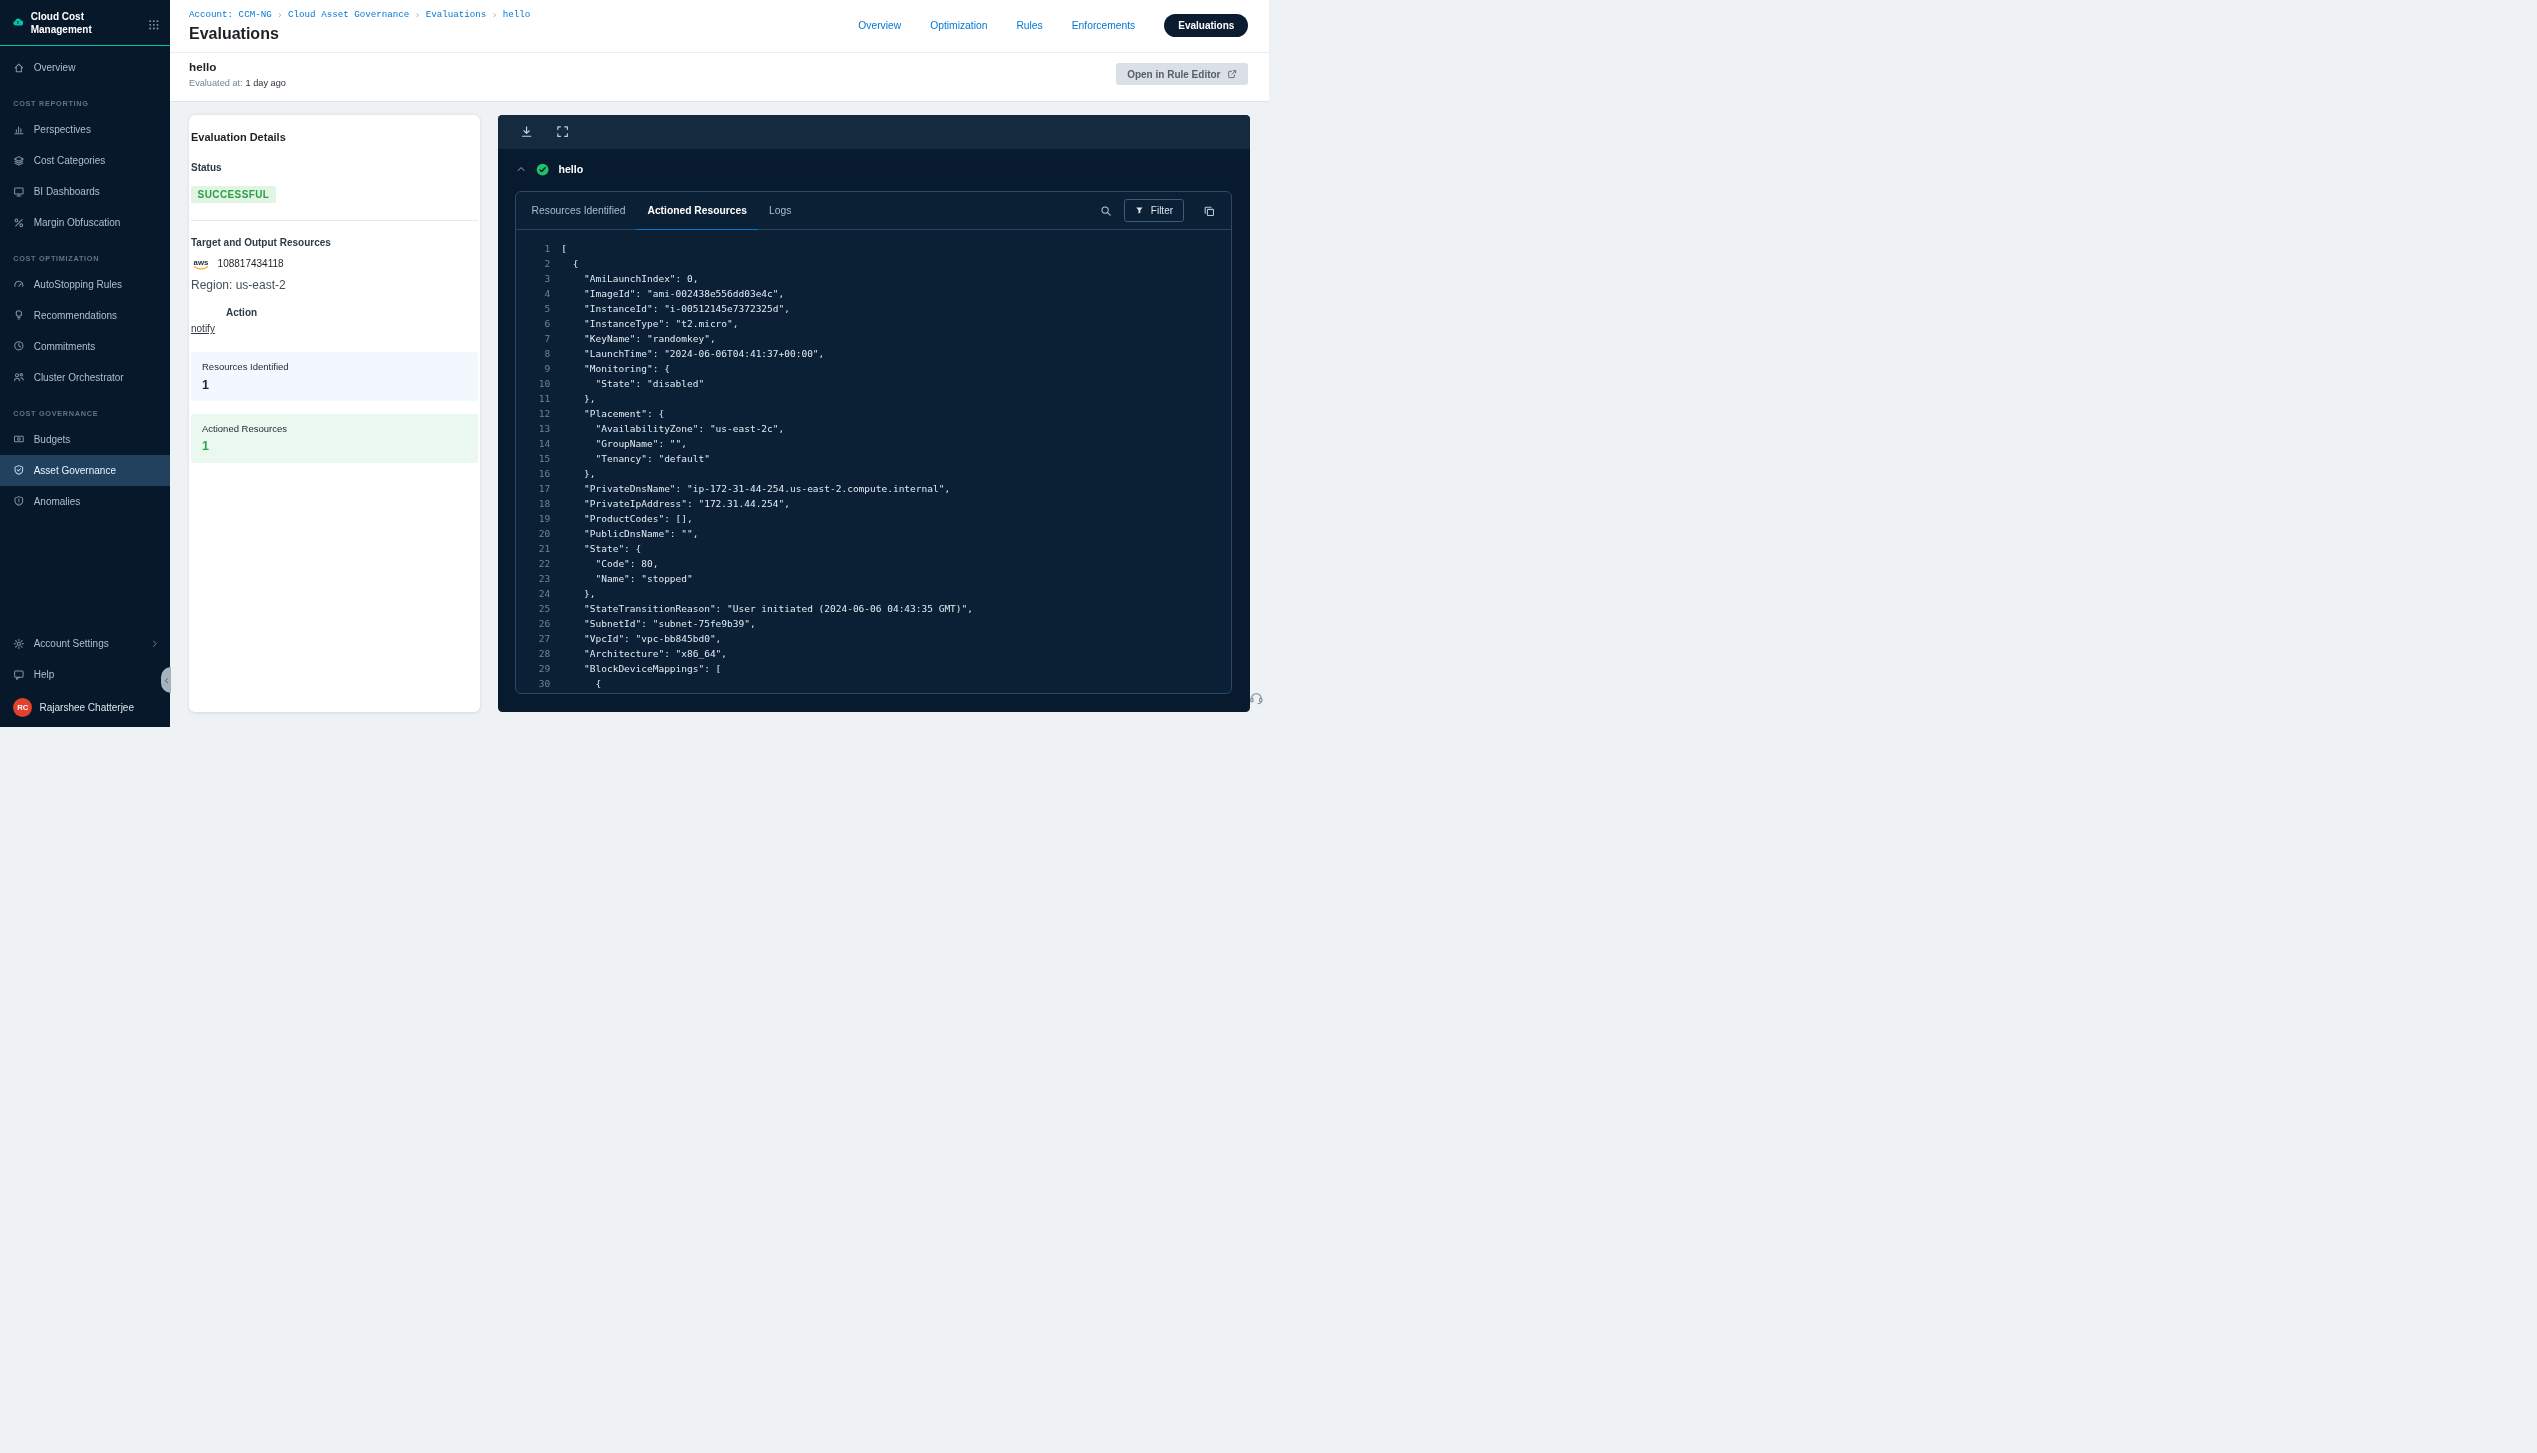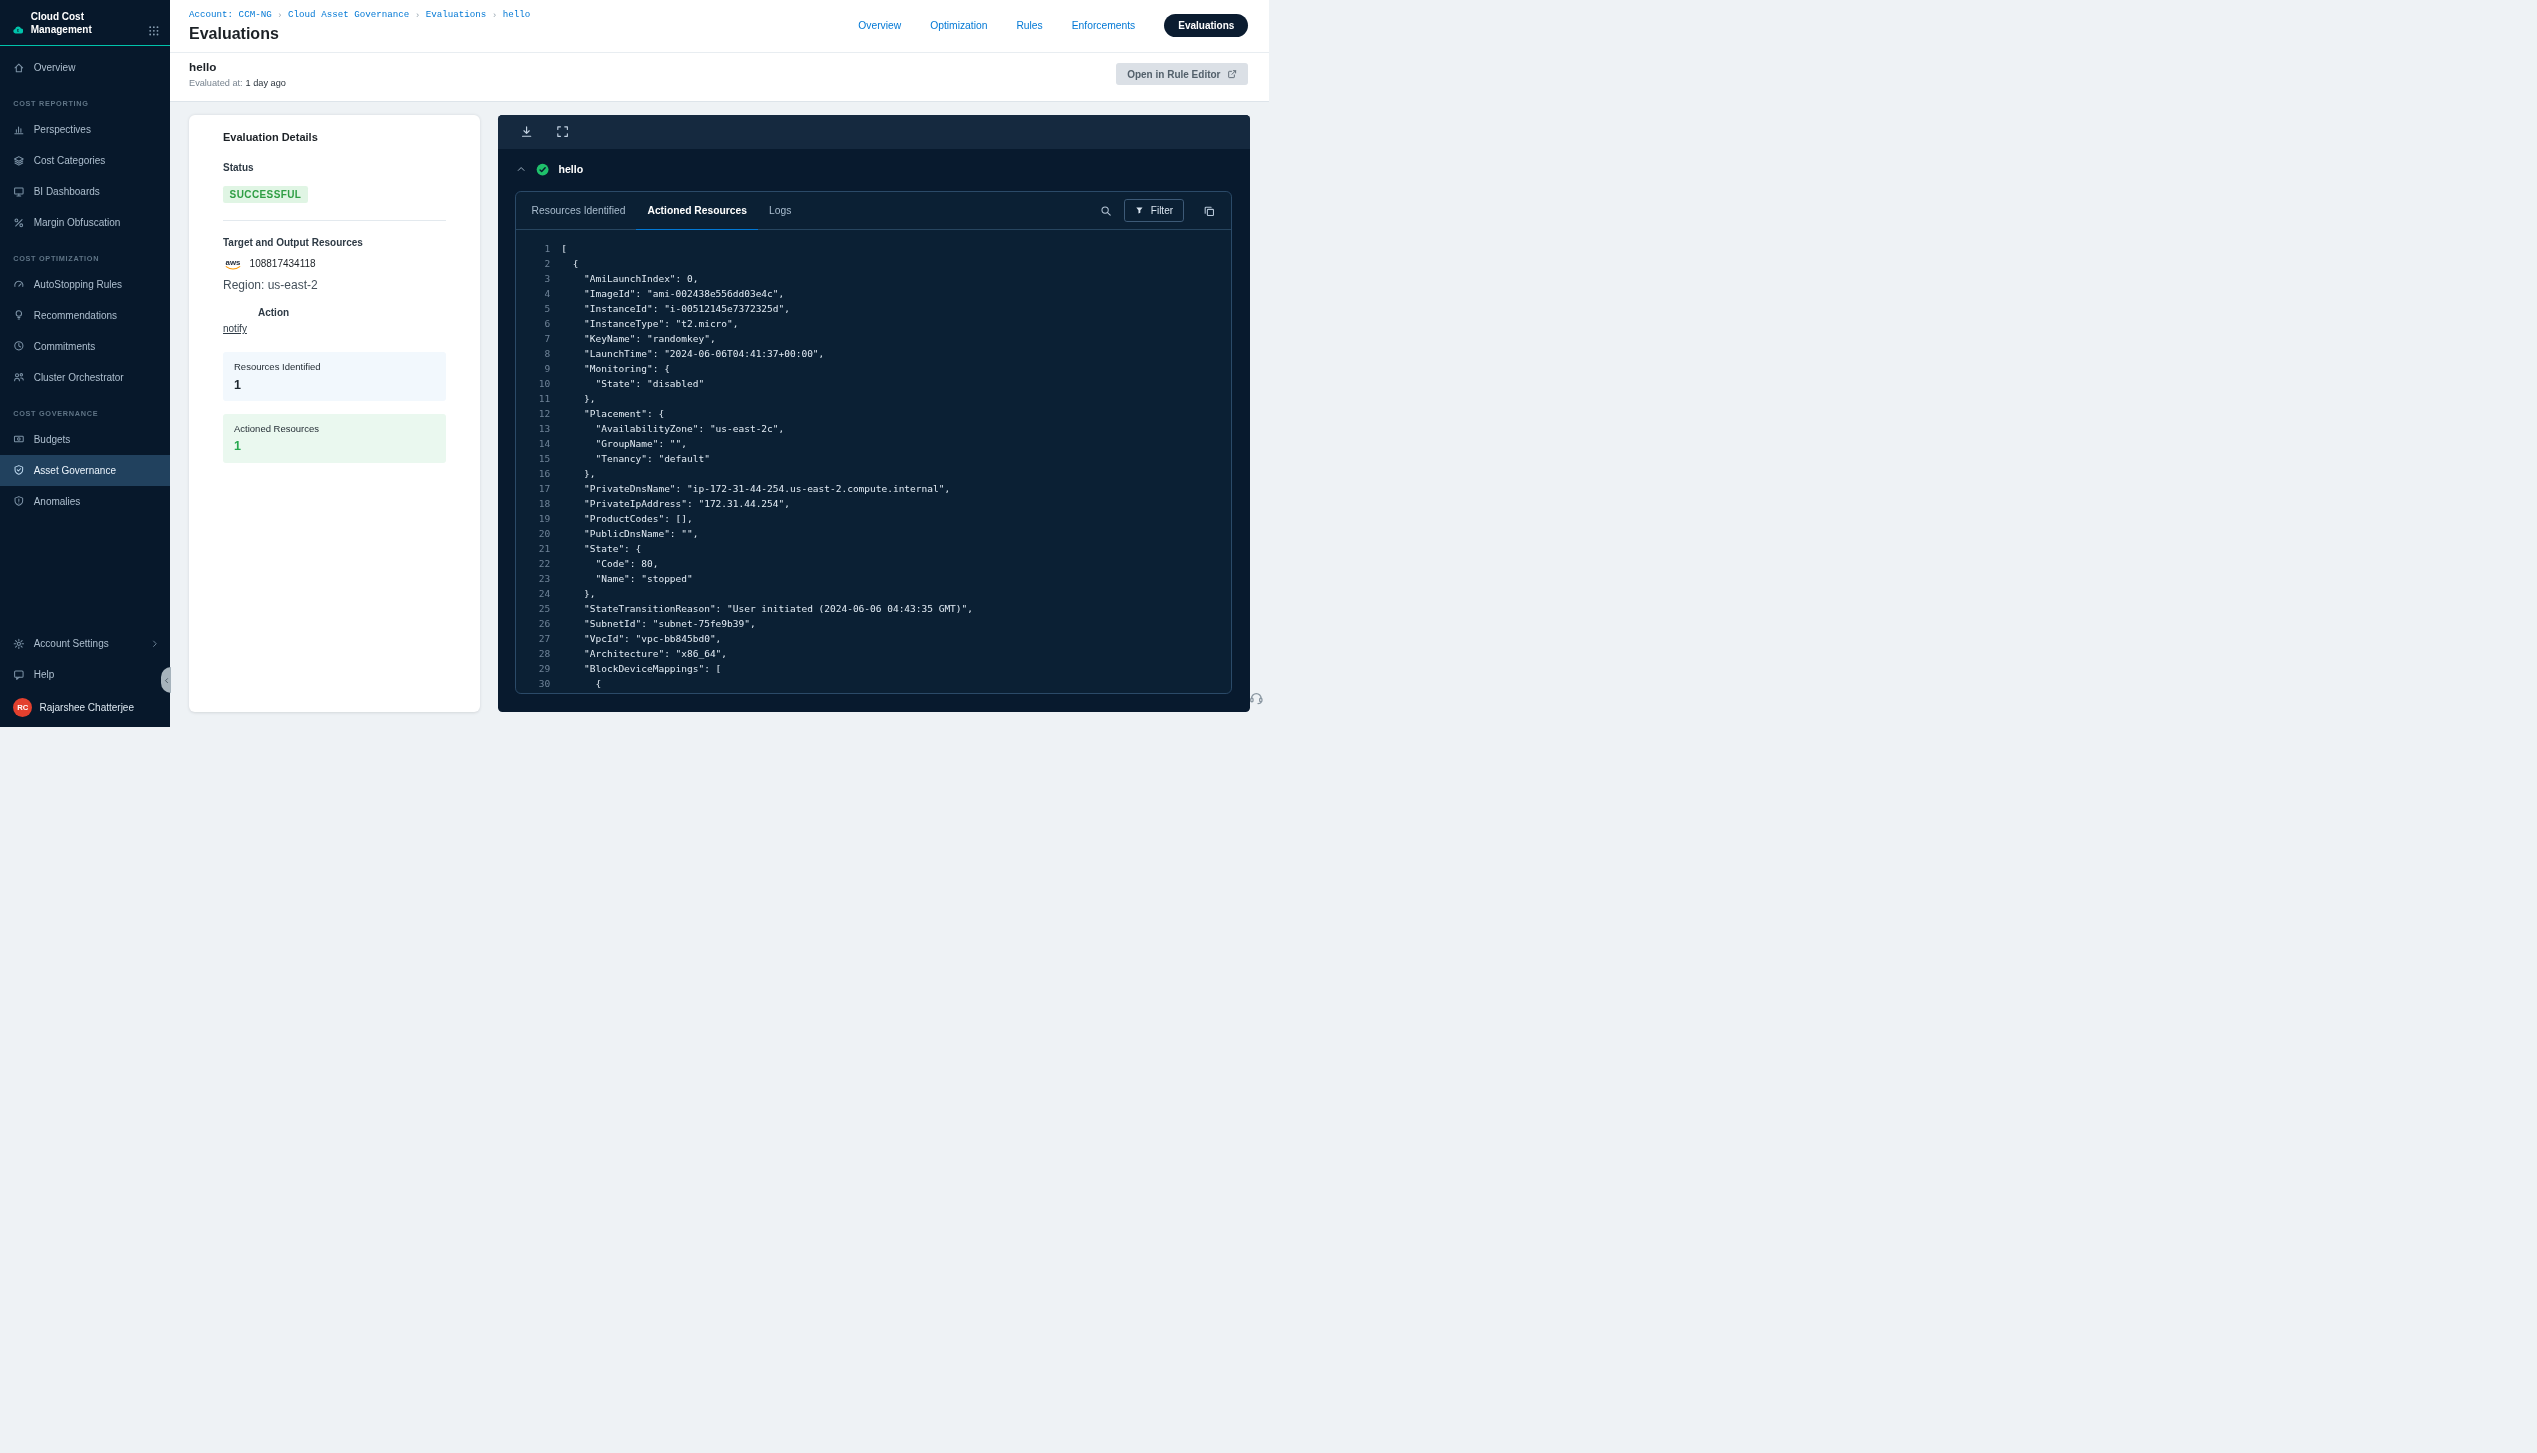--- a/index.html
+++ b/index.html
@@ -3,21 +3,21 @@
 <meta charset="utf-8">
 <title>Cloud Cost Management — Evaluations</title>
 <style>
   html,body{margin:0;padding:0;background:#eef2f5;font-family:"Liberation Sans",sans-serif;-webkit-font-smoothing:antialiased;}
   *{box-sizing:border-box;}
   a{text-decoration:none;}
   .app{width:1269px;height:727px;display:flex;overflow:hidden;position:relative;background:#eef2f5;}
 
   
   .sidebar{width:170px;min-width:170px;background:#07182b;color:#aebfcf;display:flex;flex-direction:column;position:relative;z-index:2;}
-  .sb-header{display:flex;align-items:flex-end;gap:7.3px;padding:10.3px 10.3px 8.8px 11.7px;border-bottom:1.5px solid #00c3ab;}
+  .sb-header{display:flex;align-items:center;gap:7.3px;padding:10.3px 10.3px 8.8px 11.7px;border-bottom:1.5px solid #00c3ab;}
   .sb-logo{width:23.5px;height:23.5px;flex-shrink:0;}
   .sb-title{font-size:10px;font-weight:700;color:#fff;line-height:1.3;width:70px;}
   .sb-grid{margin-left:auto;width:13.2px;height:13.2px;color:#8aa0b4;cursor:pointer;margin-top:2.9px;}
   .sidebar-nav{flex:1;padding-top:5.9px;overflow:hidden;}
   .sec-label{font-size:7.3px;letter-spacing:0.7px;color:#5f7486;margin:16px 0 5.9px 13.2px;font-weight:700;}
   .nav-item{display:flex;align-items:center;gap:8.8px;height:31px;padding:0 10.3px 0 13.2px;font-size:10px;cursor:pointer;color:#aebfcf;}
   .nav-item.active{background:#21415e;color:#eaf3fb;}
   .nav-item.active .ic{color:#bcd8ef;}
   .nav-item .ic{color:#7d93a7;}
   .ic{width:11.7px;height:11.7px;flex-shrink:0;display:inline-block;}
@@ -45,21 +45,21 @@
   .subheader{background:#fff;display:flex;align-items:center;justify-content:space-between;padding:7.3px 20.6px 13.2px 19px;border-bottom:0.7px solid #dde4ea;}
   .sub-title{font-size:11.7px;font-weight:700;color:#1c2126;}
   .sub-meta{margin-top:5.1px;font-size:9.2px;color:#77838f;}
   .sub-meta .val{color:#2b343d;font-weight:400;margin-left:2.9px;}
   .rule-editor-btn{display:flex;align-items:center;gap:6.6px;background:#dbe0e6;color:#53606b;font-size:10px;font-weight:600;padding:5.9px 11px;border-radius:2.9px;border:none;cursor:pointer;font-family:inherit;}
   .rule-editor-btn .ic{width:10.3px;height:10.3px;}
 
   .content{flex:1;display:flex;gap:17.6px;padding:12.5px 19px 15.4px;min-height:0;background:#eef2f5;}
 
   
-  .details-card{width:291px;min-width:291px;background:#fff;border-radius:5.9px;box-shadow:0 0.7px 2.9px rgba(30,40,50,.13);padding:16px 34px;overflow:auto;}
+  .details-card{width:291px;min-width:291px;background:#fff;border-radius:5.9px;box-shadow:0 0.7px 2.9px rgba(30,40,50,.13);padding:16px 2px;overflow:auto;}
   .card-title{font-size:11px;font-weight:700;color:#1c2126;}
   .fld-label{font-size:10px;font-weight:600;color:#2e3a45;}
   .mt26{margin-top:19px;} .mt20{margin-top:14.7px;margin-left:35px;}
   .badge{display:inline-block;margin-top:13px;background:#e0f5e4;color:#2f9e44;font-size:10px;font-weight:700;letter-spacing:0.4px;padding:2.9px 6.6px;border-radius:2.2px;}
   .divider{height:0.7px;background:#e3e9ee;margin:17.6px 0 16px;}
   .aws-row{display:flex;align-items:center;gap:6.6px;margin-top:9.5px;font-size:10px;color:#1c2126;}
   .aws-logo{width:20px;height:13.2px;display:inline-block;flex-shrink:0;}
   .region{margin-top:7.3px;font-size:12px;color:#44505b;}
   .action-value{margin-top:5.9px;font-size:10px;color:#2e3a45;text-decoration:underline;}
   .stats{margin-top:17.6px;display:flex;flex-direction:column;gap:12.5px;}

